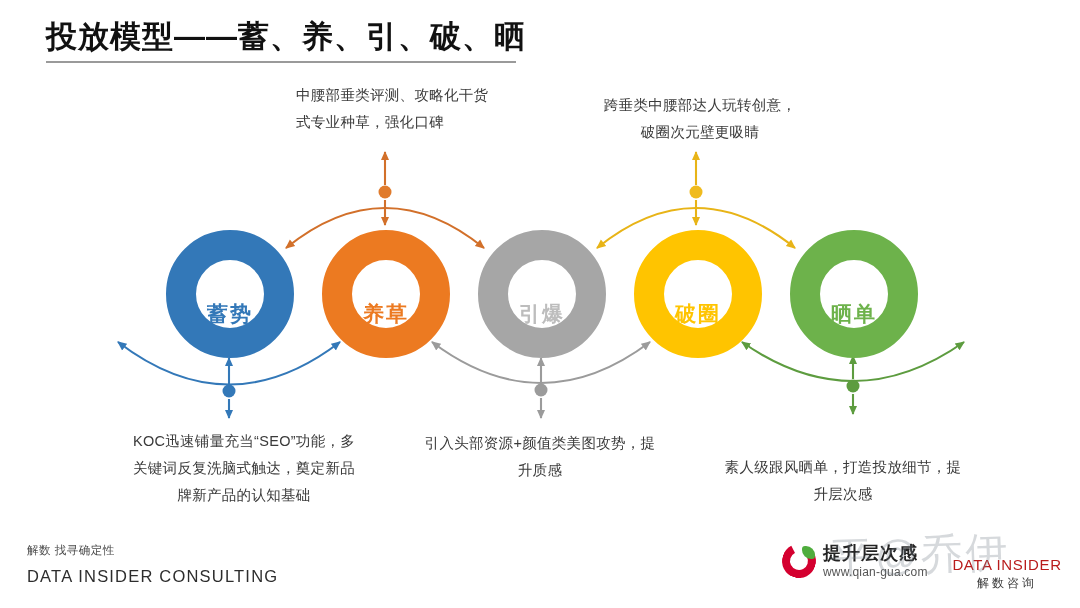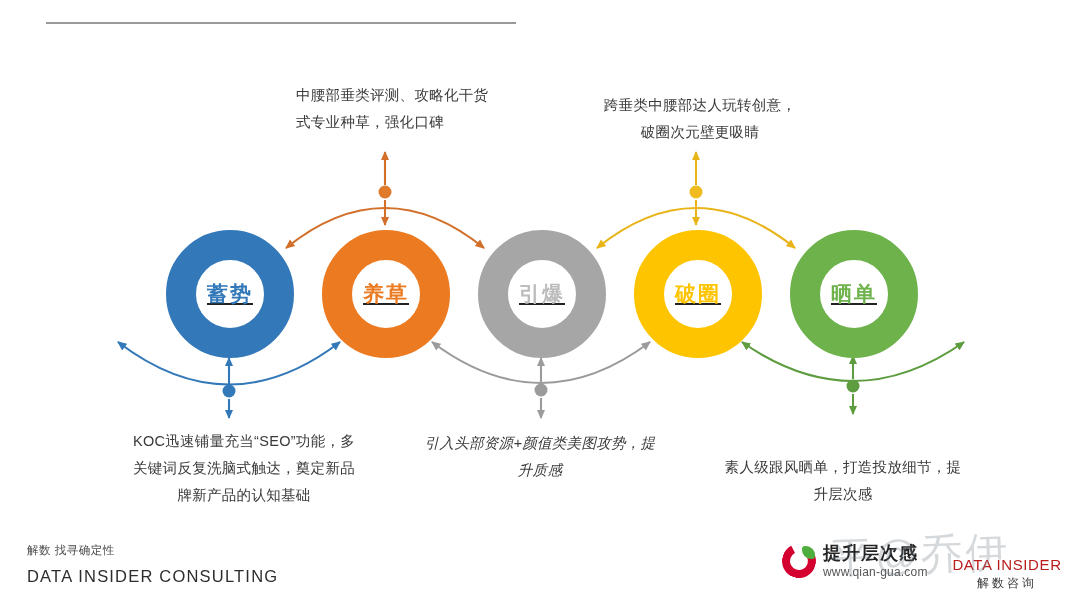--- a/index.html
+++ b/index.html
@@ -48,36 +48,35 @@
     line-height: 1.85;
     color: #3a3a3a;
     letter-spacing: 0.3px;
   }
   .caption.left-align { text-align: left; }
   .caption.center-align { text-align: center; }
 
   #cap-top-1 { left: 296px; top: 82px;  width: 200px; }
   #cap-top-2 { left: 600px; top: 92px;  width: 200px; }
   #cap-bot-1 { left: 128px; top: 428px; width: 232px; }
-  #cap-bot-2 { left: 420px; top: 430px; width: 240px; font-style: italic; }
+  #cap-bot-2 { left: 420px; top: 430px; width: 240px; }
   #cap-bot-3 { left: 718px; top: 426px; width: 250px; margin-top: 28px; }
 
   
   .donut {
     position: absolute;
     width: 128px;
     height: 128px;
     border-radius: 50%;
     box-sizing: border-box;
     border-style: solid;
     border-width: 30px;
     display: flex;
-    align-items: center;
+    align-items: flex-end;
     justify-content: center;
-    text-decoration: underline;
   }
   .donut-label {
     font-size: 21px;
     font-weight: bold;
     letter-spacing: 2px;
     white-space: nowrap;
   }
 
   
   #arcs {
@@ -191,20 +190,21 @@
     white-space: nowrap;
     transform: rotate(-2deg);
   }
 </style>
 </head>
 <body>
 
 <div id="slide">
 
   <div id="title-block">
+    <div id="title-text">投放模型——蓄、养、引、破、晒</div>
     <div id="title-rule"></div>
   </div>
 
   <svg id="arcs" viewBox="0 0 1080 608" xmlns="http://www.w3.org/2000/svg">
     <defs>
       <marker id="ah-orange" viewBox="0 0 10 10" refX="8" refY="5" markerWidth="5" markerHeight="5" orient="auto-start-reverse">
         <path d="M0,1 L9,5 L0,9 z" fill="#d2702a"></path>
       </marker>
       <marker id="ah-blue" viewBox="0 0 10 10" refX="8" refY="5" markerWidth="5" markerHeight="5" orient="auto-start-reverse">
         <path d="M0,1 L9,5 L0,9 z" fill="#3378b8"></path>

